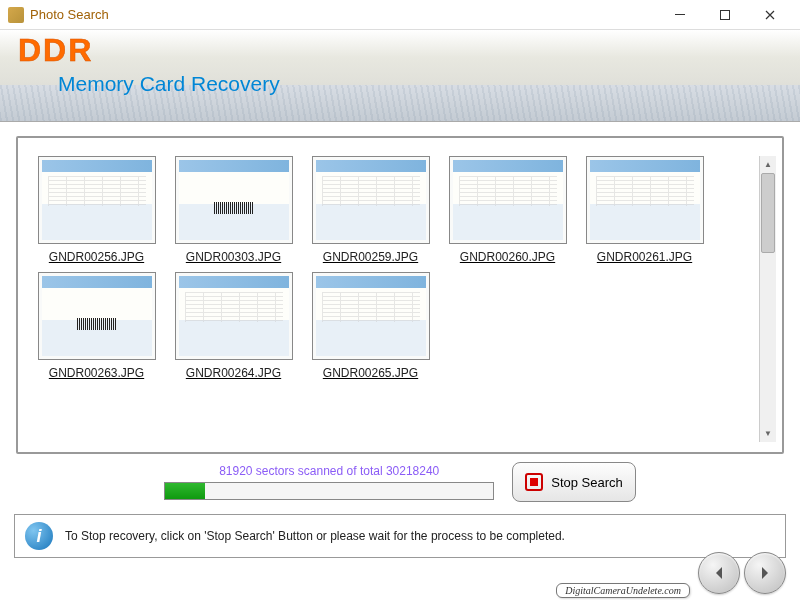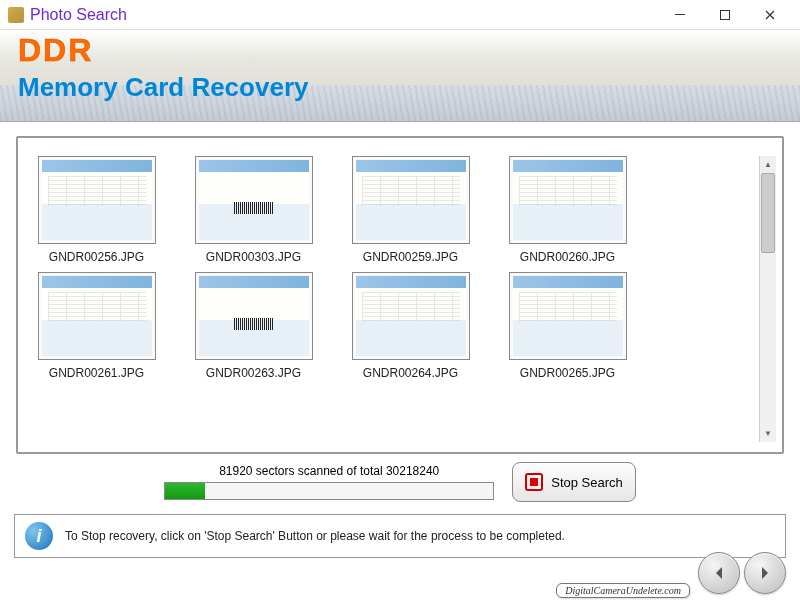--- a/index.html
+++ b/index.html
@@ -1,49 +1,49 @@
 <!DOCTYPE html>
 <html><head>
 <meta charset="utf-8">
 <style>
 * { margin: 0; padding: 0; box-sizing: border-box; font-family: "Segoe UI", Tahoma, sans-serif; }
 body { width: 800px; height: 600px; background: #fff; overflow: hidden; }
 
 .titlebar { height: 30px; background: #fff; border-bottom: 1px solid #ddd; display: flex; align-items: center; padding: 0 8px; }
 .titlebar-icon { width: 16px; height: 16px; background: linear-gradient(135deg, #d4a84b, #b8923a); border-radius: 2px; margin-right: 6px; }
-.titlebar-title { flex: 1; font-size: 16px; color: #6d28d9; }
+.titlebar-title { flex: 1; font-size: 13px; color: #a16207; }
 .titlebar-btns { display: flex; gap: 0; }
 .titlebar-btn { width: 45px; height: 28px; display: flex; align-items: center; justify-content: center; font-size: 14px; color: #555; cursor: pointer; }
 .titlebar-btn svg { width: 10px; height: 10px; }
 
 .banner { height: 92px; background: linear-gradient(to bottom, #fff 0%, #e8e8e0 30%, #d5d5d0 100%); border-bottom: 1px solid #aaa; padding: 4px 18px 6px 18px; position: relative; overflow: hidden; }
 .banner::before { content: ""; position: absolute; left: 0; right: 0; top: 55px; bottom: 0; background: repeating-linear-gradient(80deg, rgba(120,140,160,0.15) 0 2px, transparent 2px 6px), linear-gradient(to bottom, #d8dde4, #c4cbd3); }
 .banner-logo { font-family: "Arial Black", Impact, sans-serif; font-size: 32px; font-weight: 900; color: #ff6b00; letter-spacing: 2px; line-height: 1; -webkit-text-stroke: 0.5px #d95500; }
-.banner-subtitle { font-size: 26px; color: #0086d6; font-weight: 700; margin-top: 6px; position: relative; z-index: 1; }
+.banner-subtitle { font-size: 21px; color: #0086d6; font-weight: 400; margin-top: 6px; position: relative; z-index: 1; margin-left: 40px; }
 
 .main { padding: 14px 16px 6px 16px; }
 .grid-frame { border: 2px solid #999; border-radius: 2px; background: #fff; height: 318px; padding: 18px 6px 10px 16px; position: relative; display: flex; }
-.thumbs-area { flex: 1; display: flex; flex-wrap: wrap; gap: 8px 32px; align-content: flex-start; }
+.thumbs-area { flex: 1; display: flex; flex-wrap: wrap; gap: 8px 12px; align-content: flex-start; text-decoration: underline; }
 .thumb-item { width: 125px; display: flex; flex-direction: column; align-items: center; }
 .thumb-img { width: 118px; height: 88px; border: 1px solid #888; background: #f9faf9; padding: 3px; position: relative; }
 .thumb-inner { width: 100%; height: 100%; background: linear-gradient(to bottom, #fefefa 55%, #e8f0f7 55%); position: relative; overflow: hidden; }
 .thumb-inner::before { content: ""; position: absolute; left: 0; right: 0; top: 0; height: 12px; background: linear-gradient(to right, #9bc5e8, #7fb4de); }
 .thumb-inner::after { content: ""; position: absolute; left: 6px; right: 6px; top: 16px; height: 30px; background: repeating-linear-gradient(to bottom, #d0d0d0 0 1px, transparent 1px 4px), repeating-linear-gradient(to right, #d0d0d0 0 1px, transparent 1px 18px); opacity: 0.5; }
 .thumb-accent-yellow .thumb-inner::after { background: linear-gradient(#f5d020, #f5d020); left: 35px; right: 35px; top: 38px; height: 18px; opacity: 1; }
 .thumb-accent-barcode .thumb-inner::after { background: repeating-linear-gradient(to right, #222 0 1px, transparent 1px 2px); left: 35px; right: 35px; top: 42px; height: 12px; opacity: 1; }
 .thumb-label { font-size: 12px; color: #222; margin-top: 6px; text-align: center; white-space: nowrap; }
 .vscroll { width: 17px; height: 100%; background: #f0f0f0; border-left: 1px solid #ccc; position: relative; margin-left: 4px; }
 .vscroll-thumb { position: absolute; top: 17px; left: 1px; right: 1px; height: 80px; background: #cdcdcd; border: 1px solid #aaa; border-radius: 2px; }
 .vscroll-arrow { position: absolute; left: 0; right: 0; height: 17px; display: flex; align-items: center; justify-content: center; font-size: 8px; color: #666; }
 .vscroll-arrow.up { top: 0; }
 .vscroll-arrow.down { bottom: 0; }
 
 .progress-area { margin-top: 8px; display: flex; align-items: center; justify-content: center; gap: 18px; }
 .progress-left { display: flex; flex-direction: column; align-items: center; }
-.progress-status { font-size: 12px; color: #000000; margin-bottom: 4px; }
+.progress-status { font-size: 12px; color: #8b5cf6; margin-bottom: 4px; }
 .progress-bar { width: 330px; height: 18px; border: 1px solid #888; background: #f5f5f5; position: relative; }
 .progress-fill { position: absolute; left: 0; top: 0; bottom: 0; width: 12%; background: linear-gradient(to bottom, #2fb82f, #0f9a0f); }
 .progress-note { font-size: 12px; color: #333; margin-top: 4px; }
 .stop-btn { height: 40px; padding: 0 12px; border: 1px solid #888; border-radius: 8px; background: linear-gradient(to bottom, #fdfdfd, #e6e6e6); display: flex; align-items: center; gap: 8px; font-size: 13px; cursor: pointer; }
 .stop-icon { width: 18px; height: 18px; border: 2px solid #c00; border-radius: 3px; display: flex; align-items: center; justify-content: center; }
 .stop-icon::after { content: ""; width: 8px; height: 8px; background: #d00; }
 
 .footer { margin: 6px 14px 0 14px; border: 1px solid #999; height: 44px; display: flex; align-items: center; padding: 0 10px; background: #fff; position: relative; }
 .info-icon { width: 28px; height: 28px; border-radius: 50%; background: radial-gradient(circle at 30% 30%, #7fc5f0, #1976bb); display: flex; align-items: center; justify-content: center; color: #fff; font-weight: bold; font-size: 18px; font-style: italic; margin-right: 12px; flex-shrink: 0; }
 .footer-text { font-size: 12px; color: #222; }

